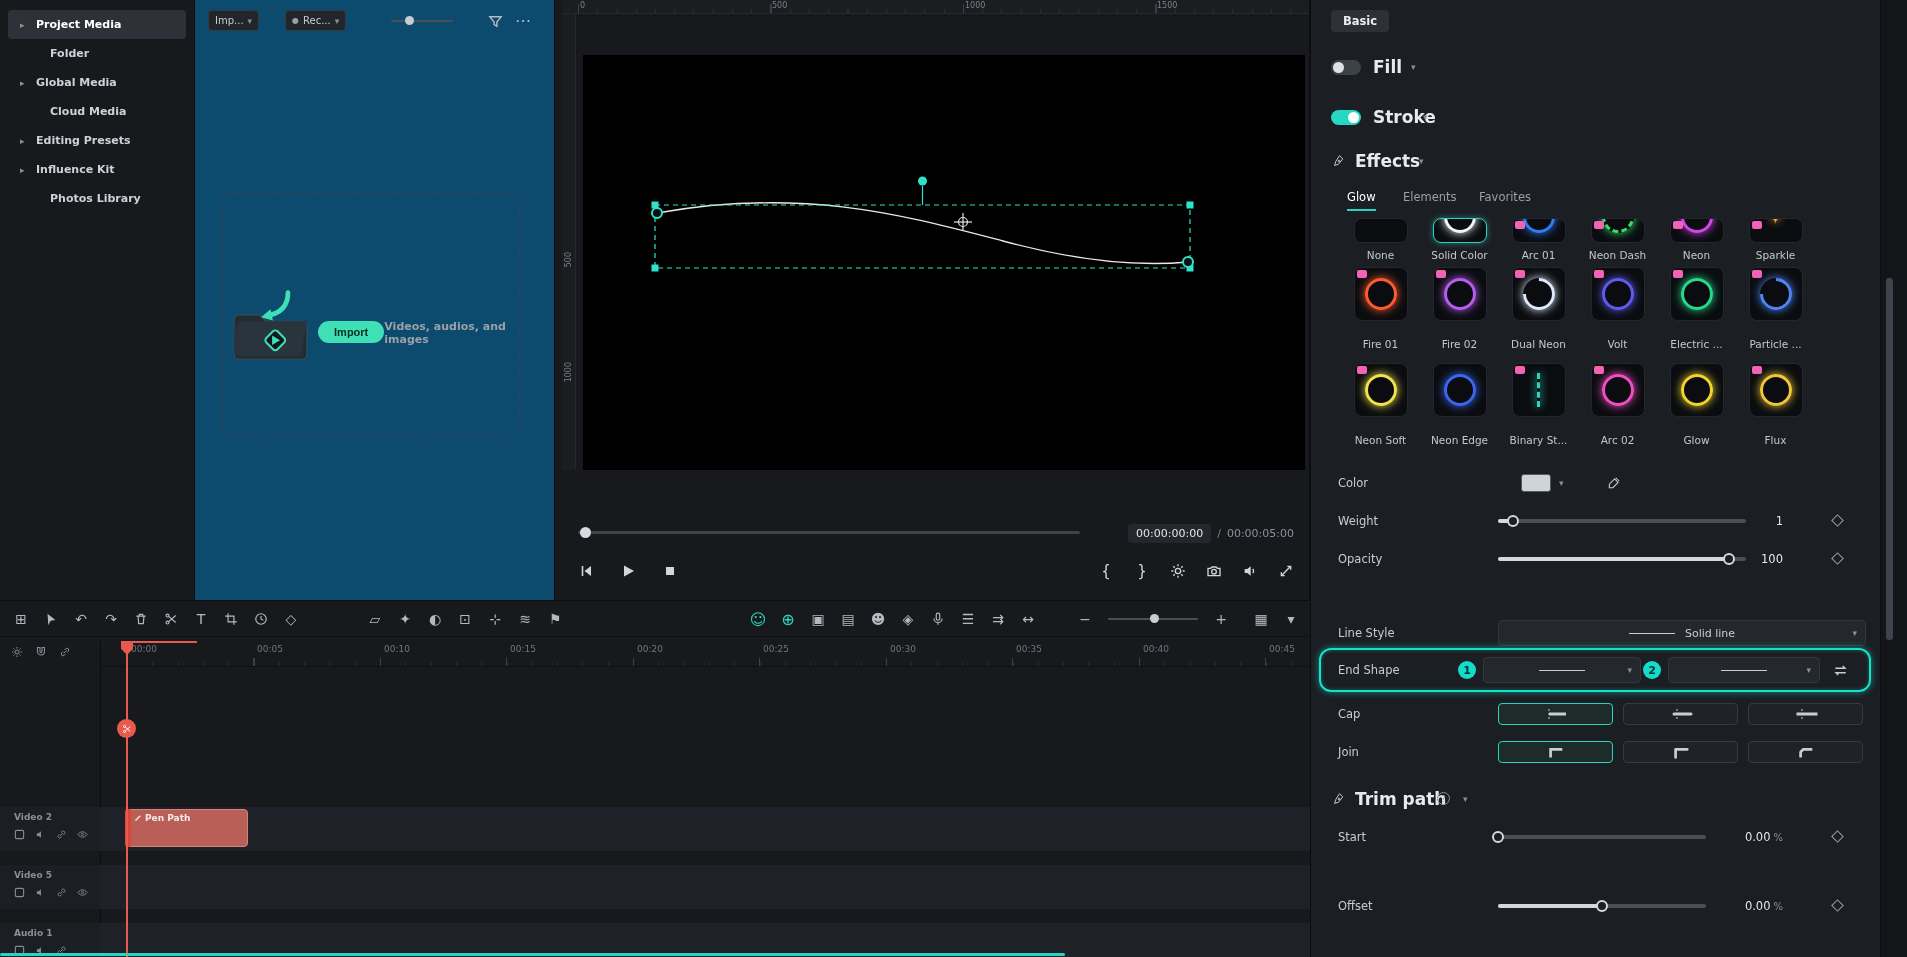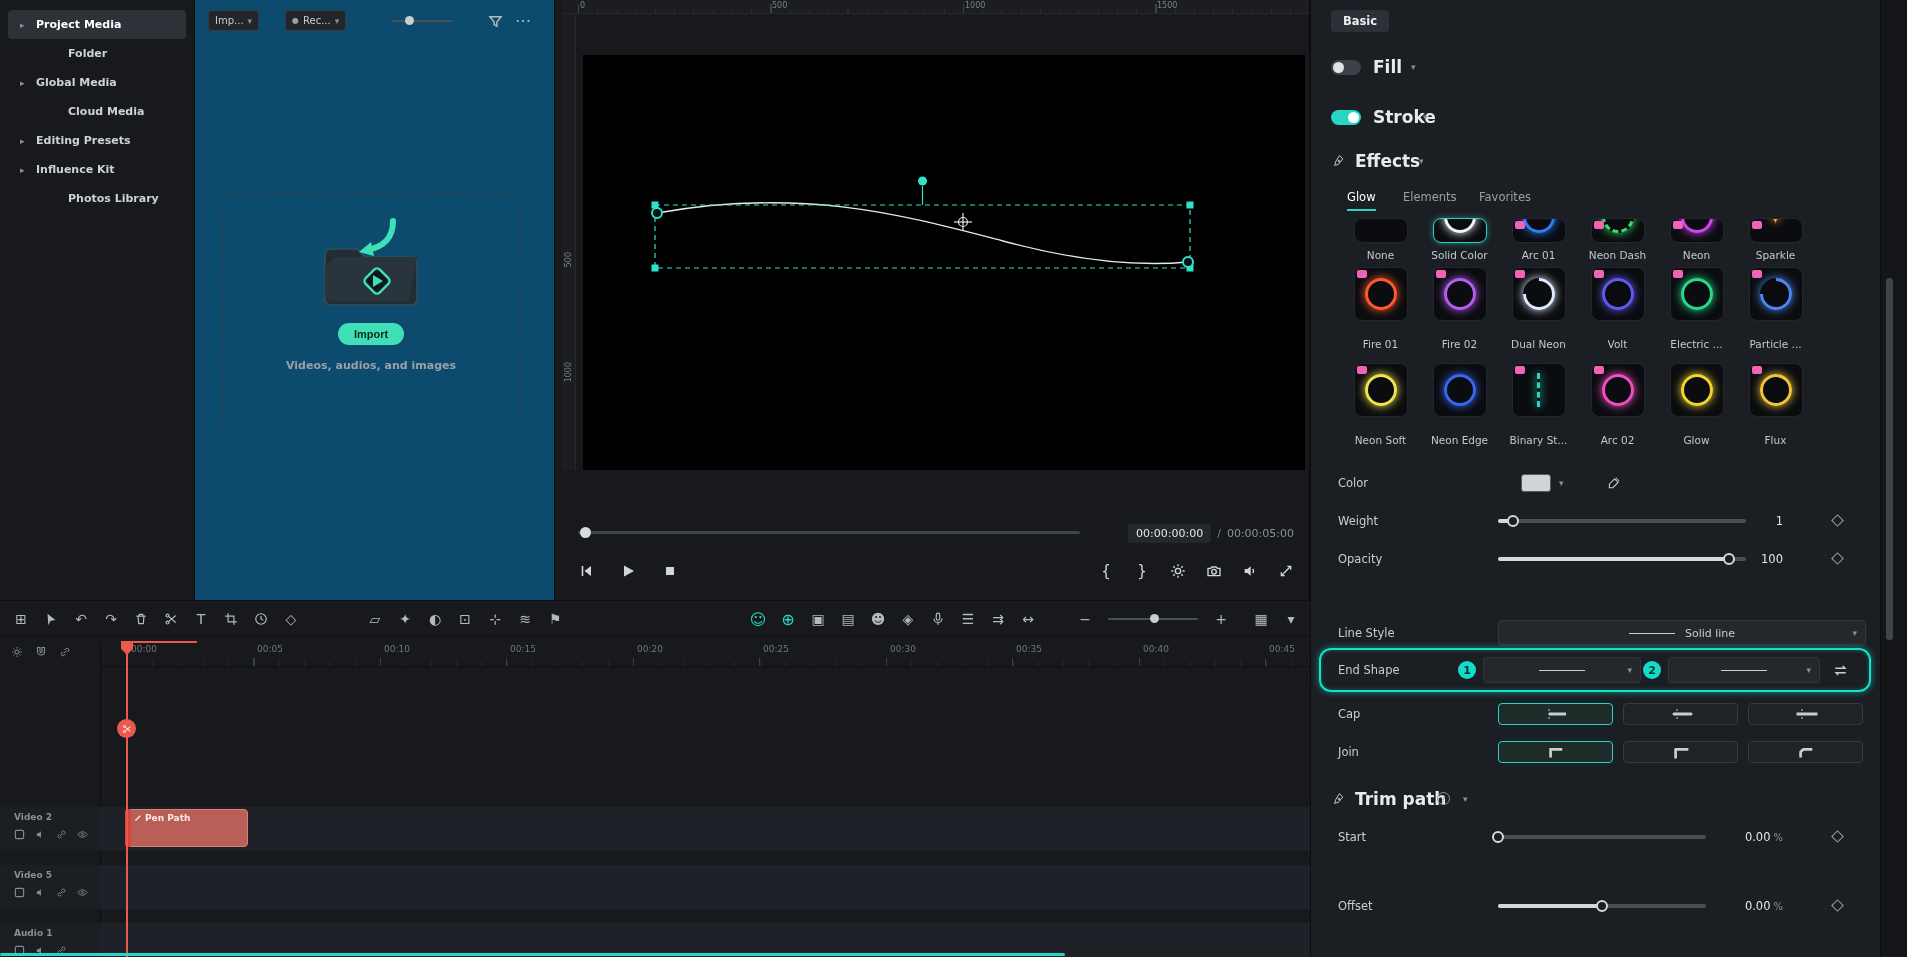--- a/index.html
+++ b/index.html
@@ -8,29 +8,29 @@
   svg{display:block}
   .ic{display:inline-flex;align-items:center;justify-content:center;width:24px;height:24px;color:#b6bbc2;font-size:14px;line-height:1;cursor:default}
   .ic.small{width:18px;height:18px;font-size:12px}
   .caret{color:#8a9097;font-size:9px}
 
   
   .sidebar{position:absolute;left:0;top:0;width:195px;height:600px;background:#17191d;border-right:1px solid #0b0d10}
   .sb-item{position:relative;margin:0 8px;height:29px;display:flex;align-items:center;border-radius:4px;font-weight:600;color:#ced2d8;cursor:pointer}
   .sb-item .caret{position:absolute;left:12px}
   .sb-item .lbl{margin-left:28px}
-  .sb-item.nocaret .lbl{margin-left:60px}
+  .sb-item.nocaret .lbl{margin-left:42px}
   .sb-item.active{background:#2e3238;color:#fff}
 
   
   .media{position:absolute;left:195px;top:0;width:360px;height:600px;background:#0c4a6e;border-right:1px solid #0b0d10}
   .pill{position:absolute;height:21px;background:#22252a;border:1px solid #363b42;border-radius:4px;display:flex;align-items:center;gap:4px;padding:0 6px;font-size:10px;color:#c6cad1;cursor:pointer}
   .mini-slider{position:absolute;width:62px;height:2px;background:#4a4f56;border-radius:1px}
   .mini-slider .knob{position:absolute;top:-4px;width:9px;height:9px;border-radius:50%;background:#c9ccd1}
-  .dropzone{position:absolute;left:27px;top:192px;width:298px;height:245px;border:1.5px dashed #3d424a;border-radius:10px;display:flex;flex-direction:column;align-items:center;padding-top:22px}
+  .dropzone{position:absolute;left:27px;top:192px;width:298px;height:245px;border:1.5px dashed #3d424a;border-radius:10px;display:flex;flex-direction:row;align-items:center;padding-top:22px}
   .import-btn{margin-top:12px;background:#3fe0b5;color:#0a2b22;font-weight:700;font-size:11px;padding:5px 16px;border-radius:12px;border:none;cursor:pointer}
   .import-hint{margin-top:14px;color:#9aa0a7;font-weight:600;font-size:11px}
 
   
   .preview{position:absolute;left:555px;top:0;width:755px;height:600px;background:#17191d;border-right:1px solid #0b0d10}
   .h-ruler{position:absolute;left:7px;top:0;right:0;height:14px;background:#1b1d21;border-bottom:1px solid #26292e;
     background-image:repeating-linear-gradient(90deg,#3c4148 0 1px,transparent 1px 192.5px),repeating-linear-gradient(90deg,#2c3036 0 1px,transparent 1px 19.25px);
     background-position:16px bottom,16px bottom;background-size:100% 9px,100% 4px;background-repeat:no-repeat}
   .h-ruler span{position:absolute;top:1px;font-size:8px;color:#7a8088}
   .v-ruler{position:absolute;left:7px;top:14px;width:14px;height:456px;background:#1b1d21;border-right:1px solid #26292e}

